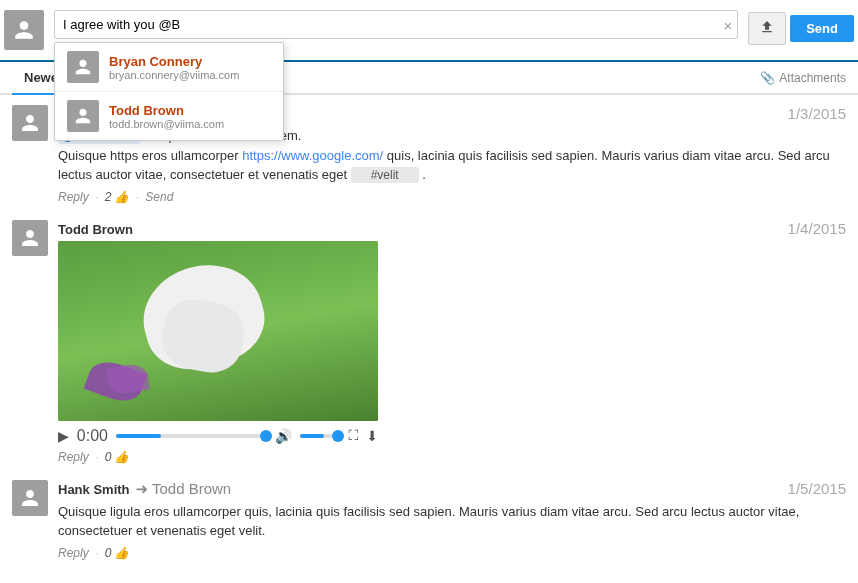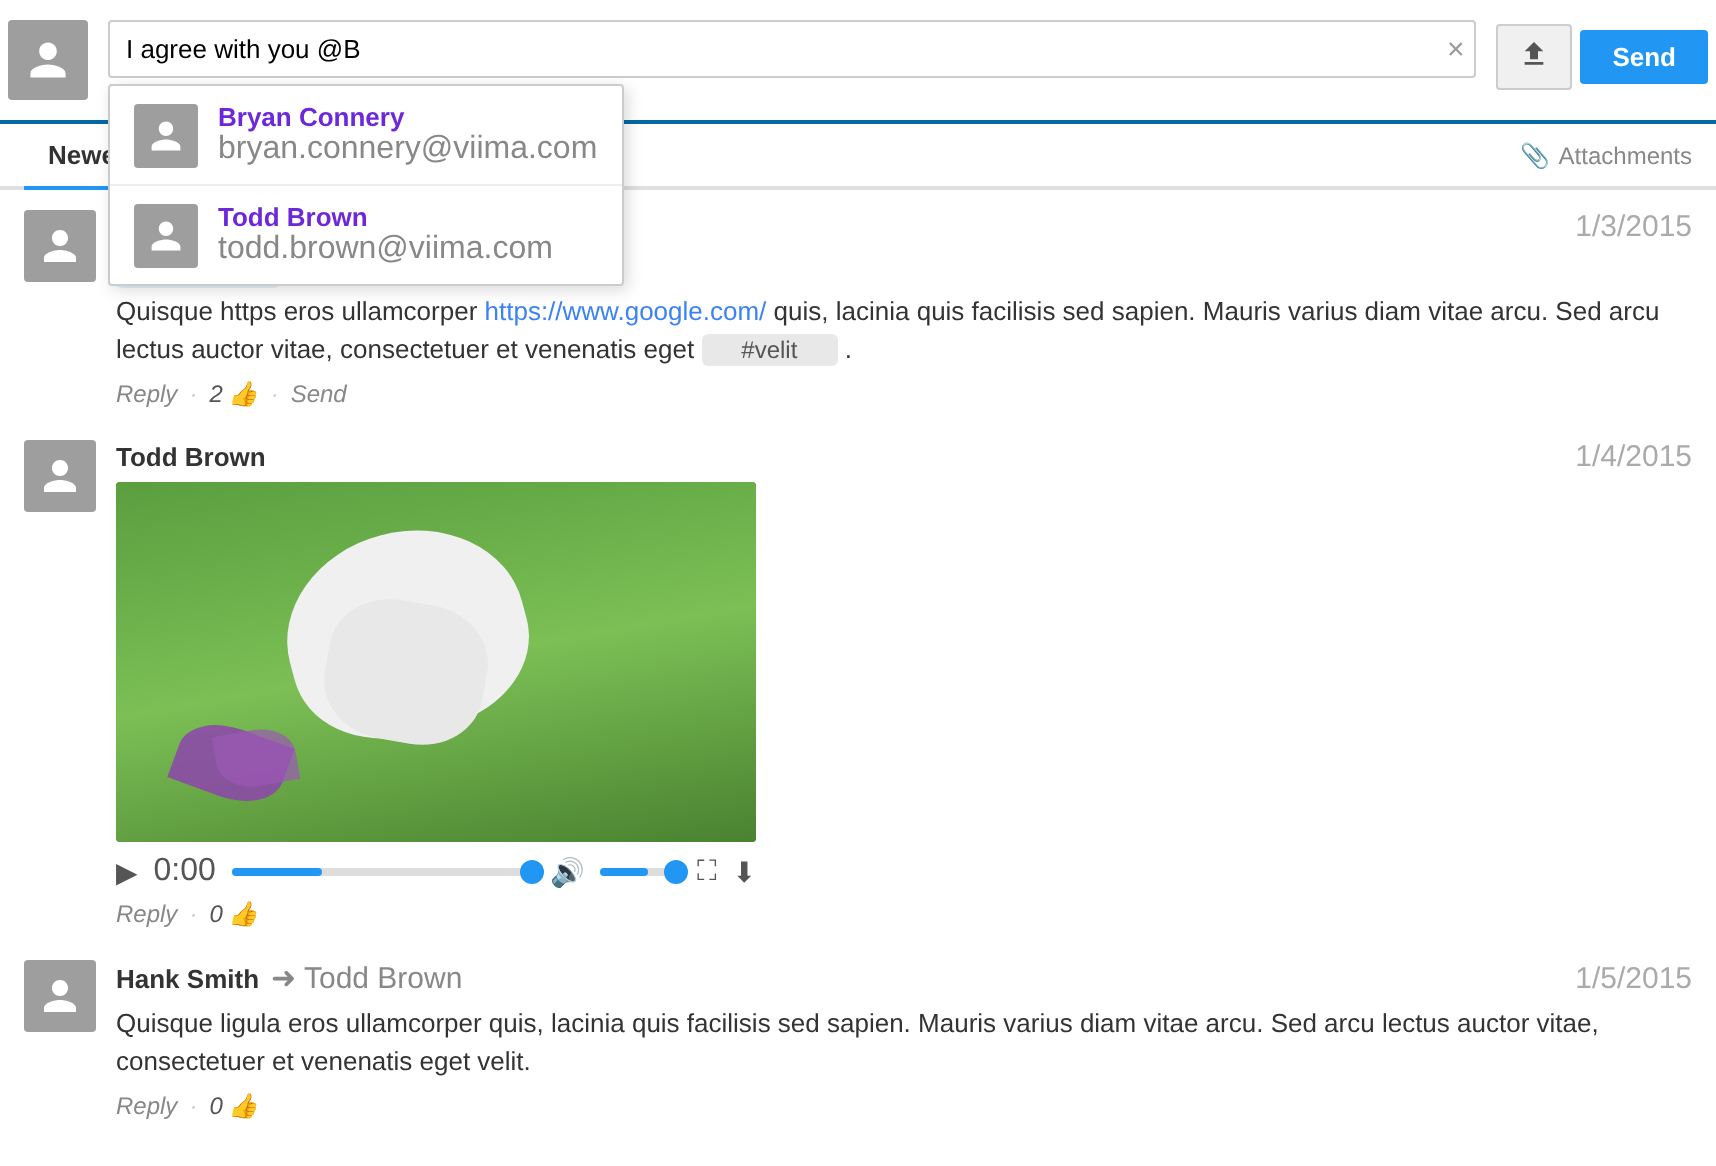--- a/index.html
+++ b/index.html
@@ -87,24 +87,24 @@
       display: flex;
       align-items: center;
       justify-content: center;
       flex-shrink: 0;
       margin-right: 10px;
     }
     .autocomplete-avatar svg { fill: #fff; }
     .autocomplete-name {
       font-weight: bold;
       font-size: 13px;
-      color: #6d28d9;
+      color: #c2410c;
     }
     .autocomplete-email {
-      font-size: 16px;
+      font-size: 11px;
       color: #888;
     }
 
     
     .compose-actions {
       display: flex;
       align-items: center;
       margin-left: 10px;
       gap: 4px;
       margin-top: 2px;

